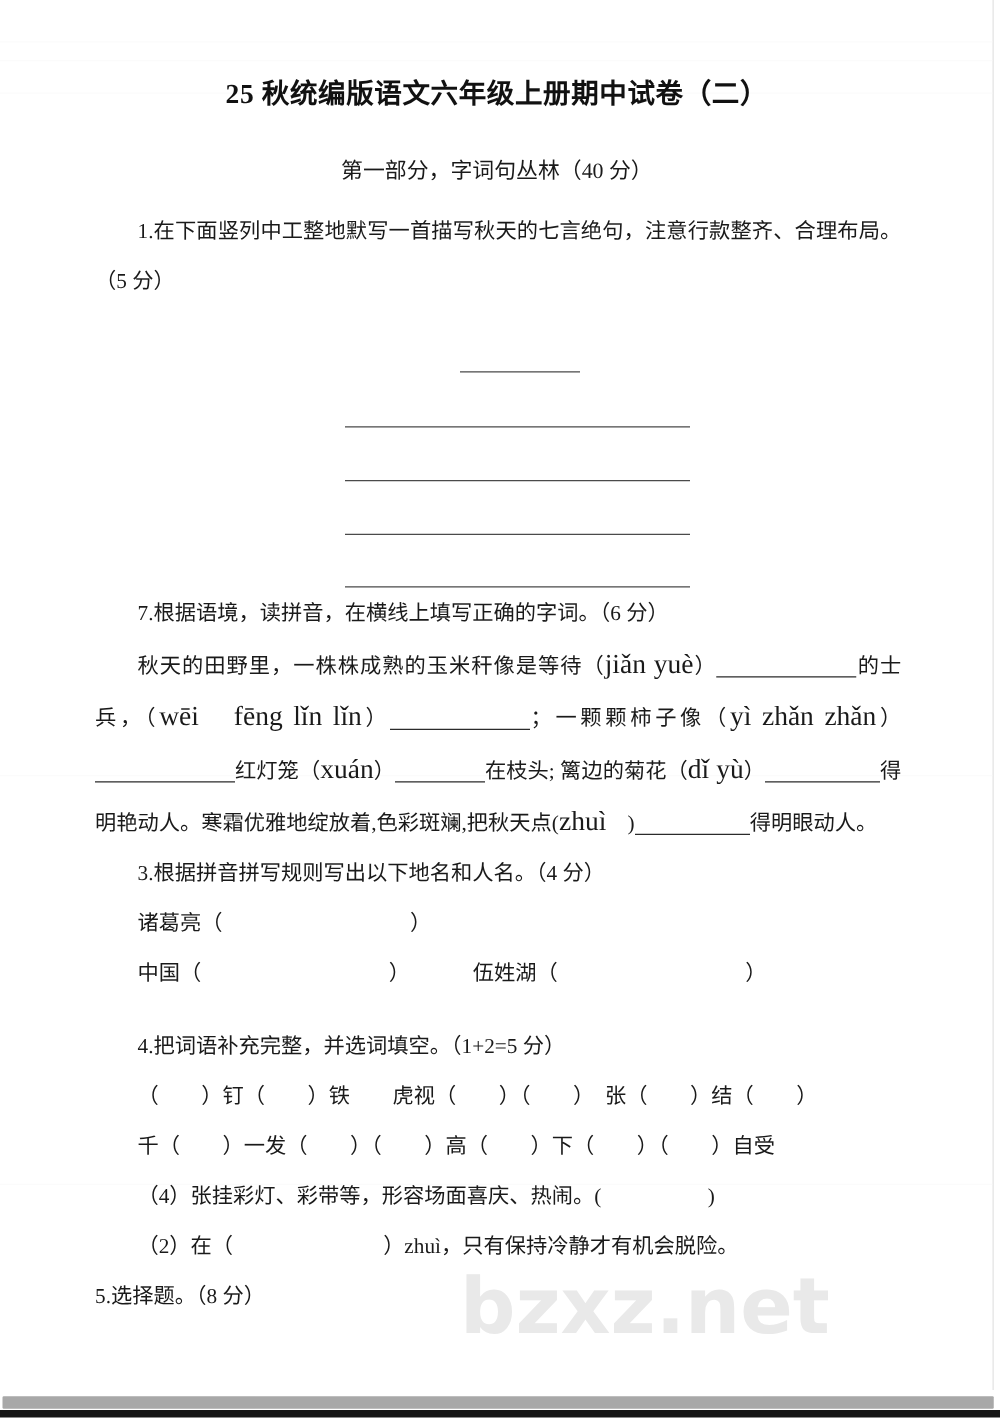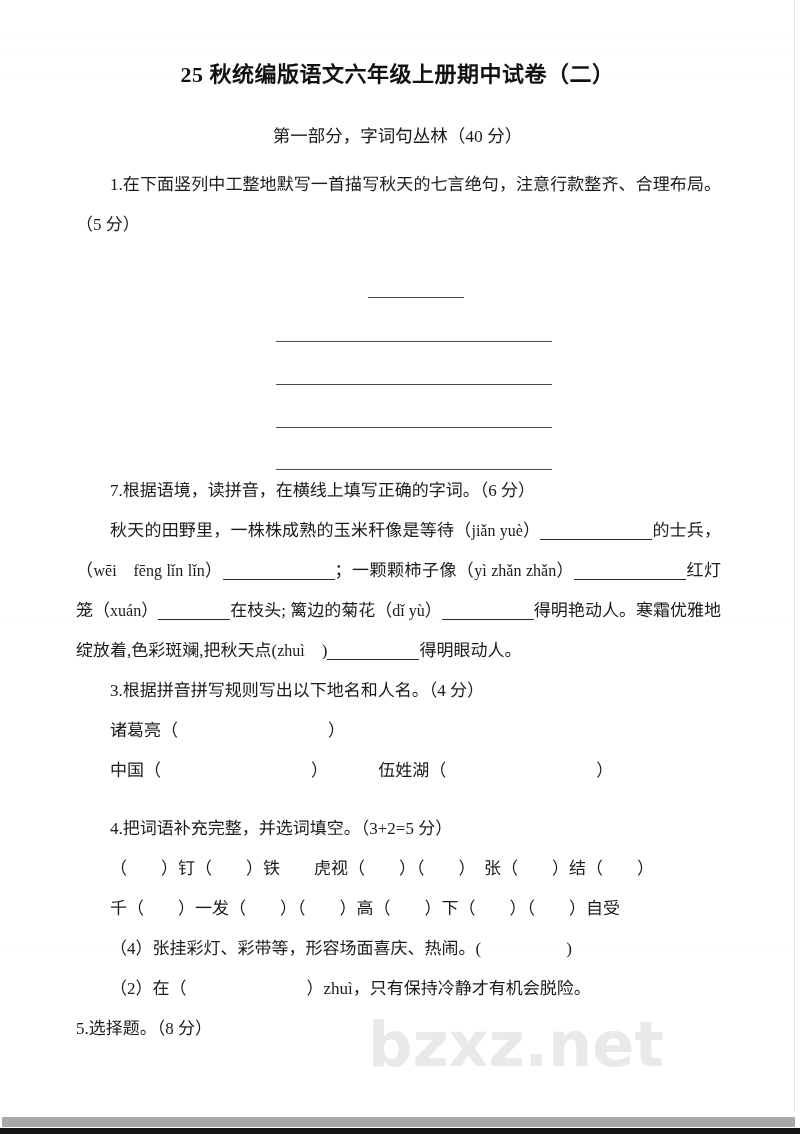--- a/index.html
+++ b/index.html
@@ -107,21 +107,21 @@
   .b-sm { width: 72px; }
   .b-md { width: 92px; }
   .b-lg { width: 112px; }
   .gap-sm { display: inline-block; width: 46px; }
   .gap-lg { display: inline-block; width: 120px; }
   .gap-xl { display: inline-block; width: 150px; }
 
   
   .pinyin {
     font-family: "Liberation Serif", "DejaVu Serif", serif;
-    font-size: 16px;
+    font-size: 22px;
   }
 
   
   #write-lines {
     margin: 30px 0 0 0;
     position: relative;
     height: 196px;
   }
   .wline {
     position: absolute;
@@ -209,21 +209,21 @@
 
       <p class="q indent">
         <span>诸葛亮（</span><span class="gap-xl"></span><span>）</span>
       </p>
 
       <p class="q indent">
         <span>中国（</span><span class="gap-xl"></span><span>）</span>
         <span class="gap-sm"></span><span>伍姓湖（</span><span class="gap-xl"></span><span>）</span>
       </p>
 
-      <p class="q indent q-gap-top">4.把词语补充完整，并选词填空。（3+2=5 分）</p>
+      <p class="q indent q-gap-top">4.把词语补充完整，并选词填空。（1+2=5 分）</p>
 
       <p class="q indent nowrap">（　　）钉（　　）铁　　虎视（　　）（　　）　张（　　）结（　　）</p>
 
       <p class="q indent nowrap">千（　　）一发（　　）（　　）高（　　）下（　　）（　　）自受</p>
 
       <p class="q indent">（4）张挂彩灯、彩带等，形容场面喜庆、热闹。(　　　　　)</p>
 
       <p class="q indent">
         <span>（2）在（</span><span class="gap-lg"></span><span>）zhuì，只有保持冷静才有机会脱险。</span>
       </p>

